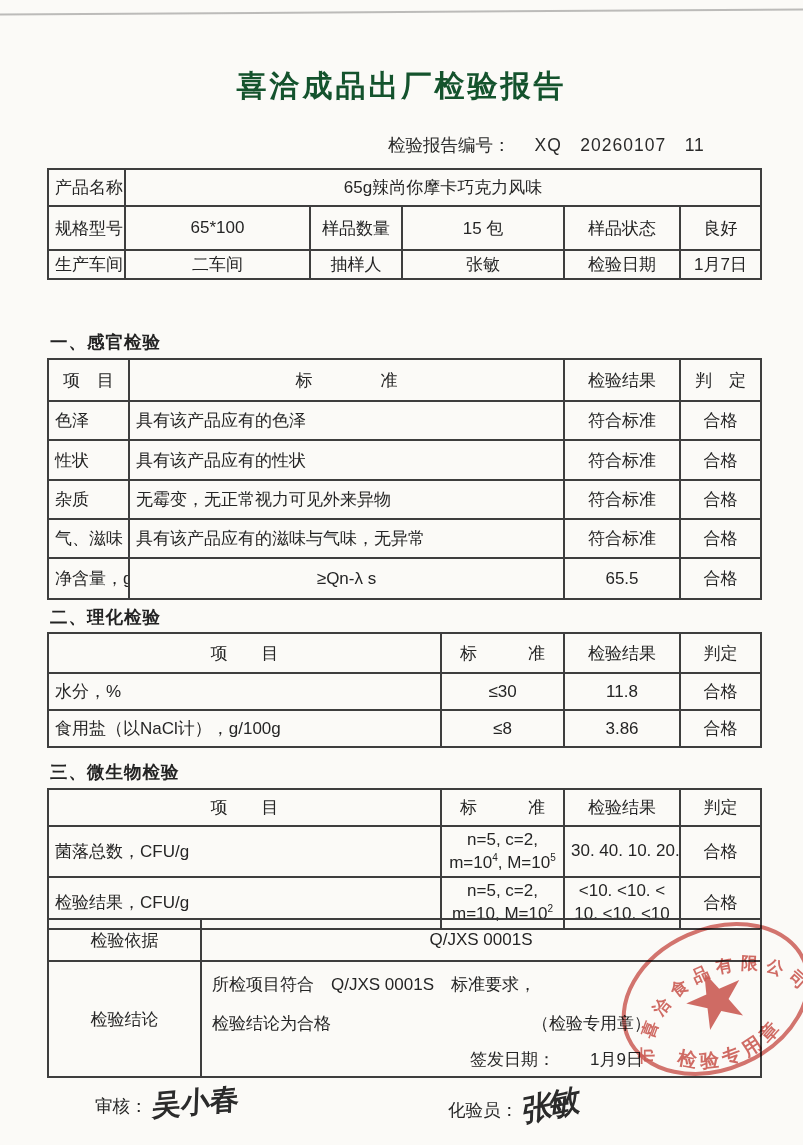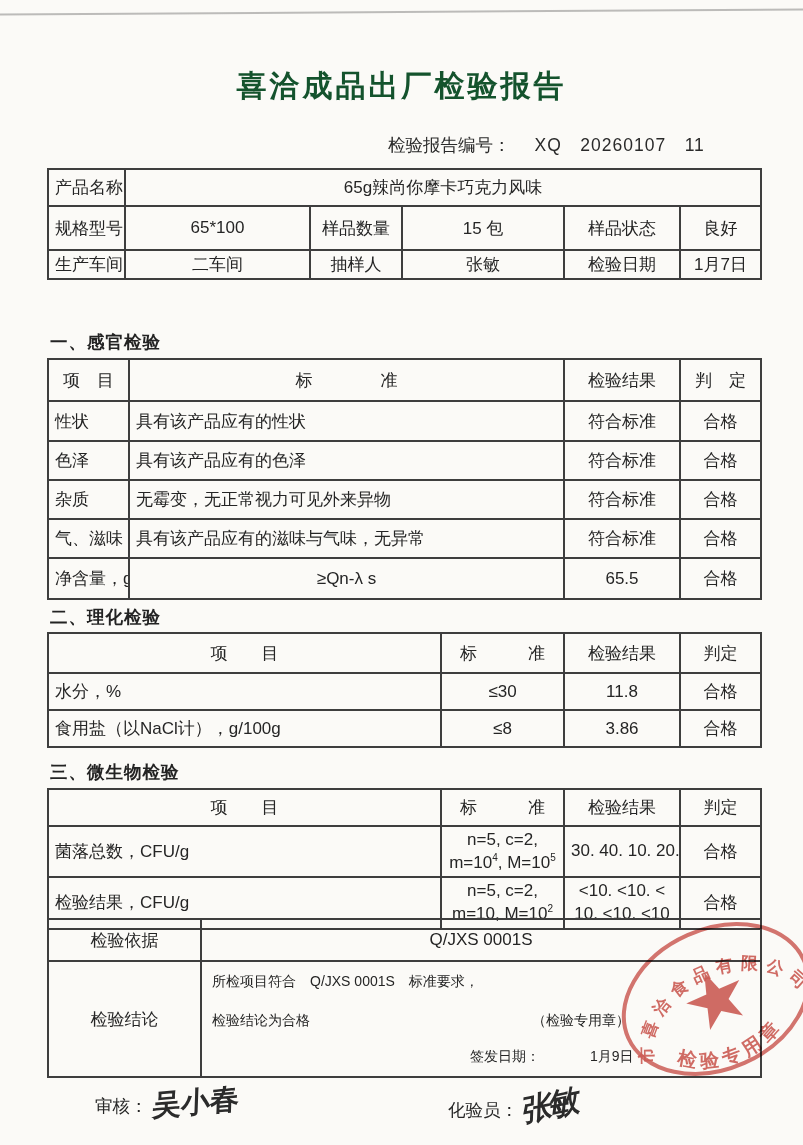--- a/index.html
+++ b/index.html
@@ -43,21 +43,21 @@
   .c{text-align:center;}
   .l{text-align:left;padding-left:9px;}
   .sec-head{
     position:absolute;left:50px;
     font-size:17.5px;font-weight:bold;color:#232323;letter-spacing:1px;
   }
   .small{font-size:15px;line-height:1.3;white-space:normal;border-radius:17px;}
   .micro-res{font-size:16px;line-height:1.35;white-space:normal;text-align:center;}
   sup{font-size:10px;}
   .concl-cell{position:relative;padding:0;height:110px;}
-  .concl-cell .abs{position:absolute;white-space:nowrap;font-size:14px;}
+  .concl-cell .abs{position:absolute;white-space:nowrap;font-size:17px;}
   .footer-row{position:absolute;top:1083px;left:0;width:100%;font-size:17.5px;}
   .sig-group{position:absolute;white-space:nowrap;}
   .hand{
     display:inline-block;
     font-family:"DejaVu Serif", serif;
     font-weight:bold;font-size:29px;color:#2b2b2b;
     transform:rotate(-5deg) skewX(-7deg);
     margin-left:4px;
   }
   .hand2{
@@ -124,29 +124,29 @@
         <col style="width:116px">
         <col style="width:81px">
       </colgroup>
     <tbody>
         <tr style="height:42px">
       <td class="c">项　目</td>
       <td class="c">标　　　　准</td>
       <td class="c">检验结果</td>
       <td class="c">判　定</td>
     </tr>
+    <tr style="height:39px">
+      <td class="l">色泽</td>
+      <td class="l">具有该产品应有的色泽</td>
+      <td class="c">符合标准</td>
+      <td class="c">合格</td>
+    </tr>
     <tr style="height:40px">
       <td class="l">性状</td>
       <td class="l">具有该产品应有的性状</td>
-      <td class="c">符合标准</td>
-      <td class="c">合格</td>
-    </tr>
-    <tr style="height:39px">
-      <td class="l">色泽</td>
-      <td class="l">具有该产品应有的色泽</td>
       <td class="c">符合标准</td>
       <td class="c">合格</td>
     </tr>
     <tr style="height:39px">
       <td class="l">杂质</td>
       <td class="l">无霉变，无正常视力可见外来异物</td>
       <td class="c">符合标准</td>
       <td class="c">合格</td>
     </tr>
     <tr style="height:39px">

